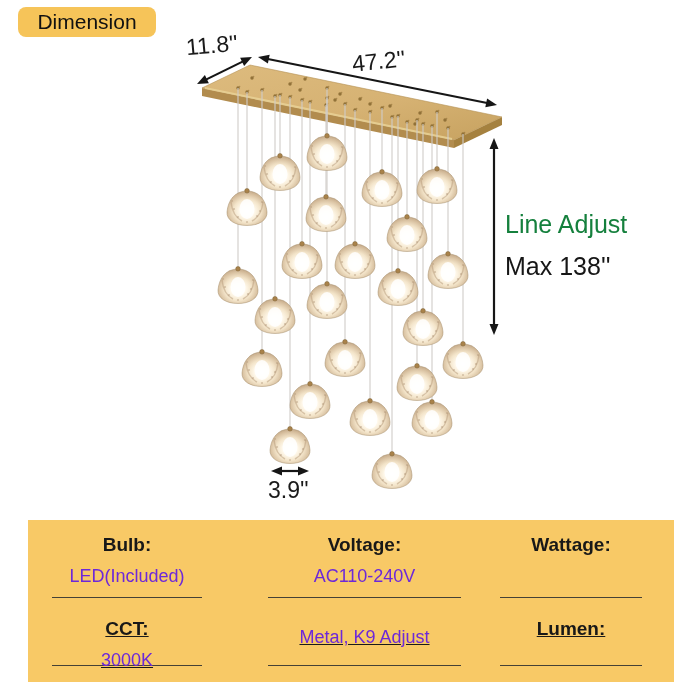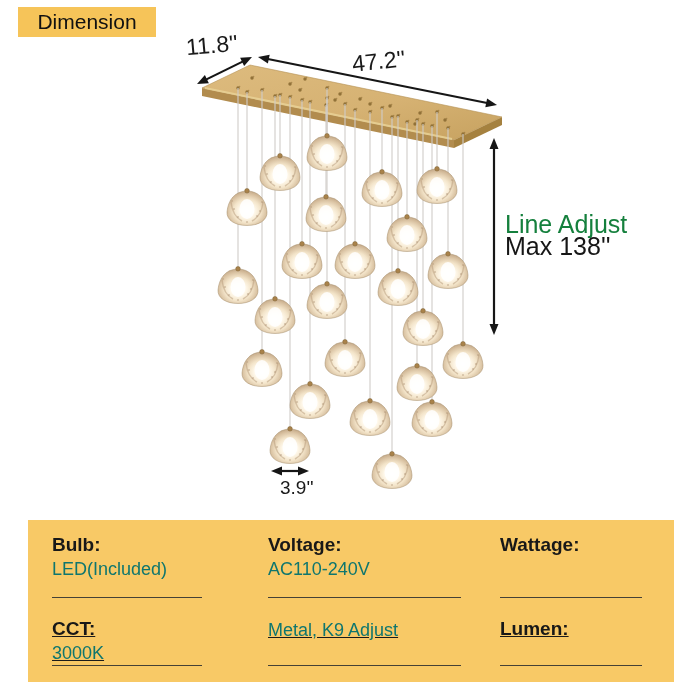--- a/index.html
+++ b/index.html
@@ -7,31 +7,31 @@
        font-family:"Liberation Sans", sans-serif;color:#1a1a1a;}
   .stage{position:absolute;inset:0;}
   #diagram{position:absolute;left:0;top:0;}
   .badge{position:absolute;left:18px;top:7px;width:138px;height:30px;
          display:flex;align-items:center;justify-content:center;
          font-size:21px;color:#111;}
   .lbl{position:absolute;white-space:nowrap;}
   .lbl.depth{left:186px;top:32px;font-size:23px;transform:rotate(-5deg);}
   .lbl.width{left:352px;top:48px;font-size:23px;transform:rotate(-6deg);}
   .lbl.la{left:505px;top:210px;font-size:25px;}
-  .lbl.lamax{left:505px;top:232px;font-size:25px;color:#161616;}
-  .lbl.psize{left:280px;top:477px;font-size:19px;}
+  .lbl.lamax{left:505px;top:252px;font-size:25px;color:#161616;}
+  .lbl.psize{left:268px;top:477px;font-size:23px;}
   .spec-table{position:absolute;left:28px;top:520px;width:646px;height:162px;
               box-sizing:border-box;padding:14px 0 0 24px;
               display:grid;grid-template-columns:216px 232px auto;
               grid-template-rows:64px auto;row-gap:20px;}
-  .cell{box-sizing:border-box;border-bottom:1.5px solid #454136;}
+  .cell{box-sizing:border-box;border-bottom:1.5px solid #454136;text-align:center;}
   .cell.c1{width:150px;} .cell.c2{width:193px;} .cell.c3{width:142px;}
   .cell.r2{height:48px;text-decoration:underline;}
   .cell-label{font-size:19px;font-weight:bold;color:#181818;line-height:1.2;}
-  .cell-value{font-size:18px;color:#0f766e;line-height:1.35;}
+  .cell-value{font-size:18px;color:#6d28d9;line-height:1.35;margin-top:7px;}
 </style>
 </head>
 <body>
 
 <div class="stage">
 
   <svg id="diagram" width="679" height="510" viewBox="0 0 679 510">
       <defs>
         <radialGradient id="globeGrad" cx="50%" cy="58%" r="62%">
           <stop offset="0%" stop-color="#FFFFFF"></stop>
@@ -506,21 +506,21 @@
           <polygon points="494,138 489.5,149 498.5,149" fill="#161616"></polygon>
         </g>
         <g>
           <line x1="279.8" y1="471" x2="300.2" y2="471" stroke="#161616" stroke-width="2.2"></line>
           <polygon points="309,471 298,475.5 298,466.5" fill="#161616"></polygon>
           <polygon points="271,471 282,475.5 282,466.5" fill="#161616"></polygon>
         </g>
       </g>
     </svg>
 
-  <div class="badge" style="background: rgb(246, 196, 89);">
+  <div class="badge" style="background: rgb(246, 196, 89); border-radius: 8px;">
     <span>Dimension</span>
   </div>
 
   <div class="lbl depth">11.8''</div>
   <div class="lbl width">47.2''</div>
   <div class="lbl la" style="color: #15803d; text-align: right;">Line Adjust</div>
   <div class="lbl lamax">Max 138''</div>
   <div class="lbl psize">3.9''</div>
 
   <div class="spec-table" style="background: rgb(248, 201, 102);">

